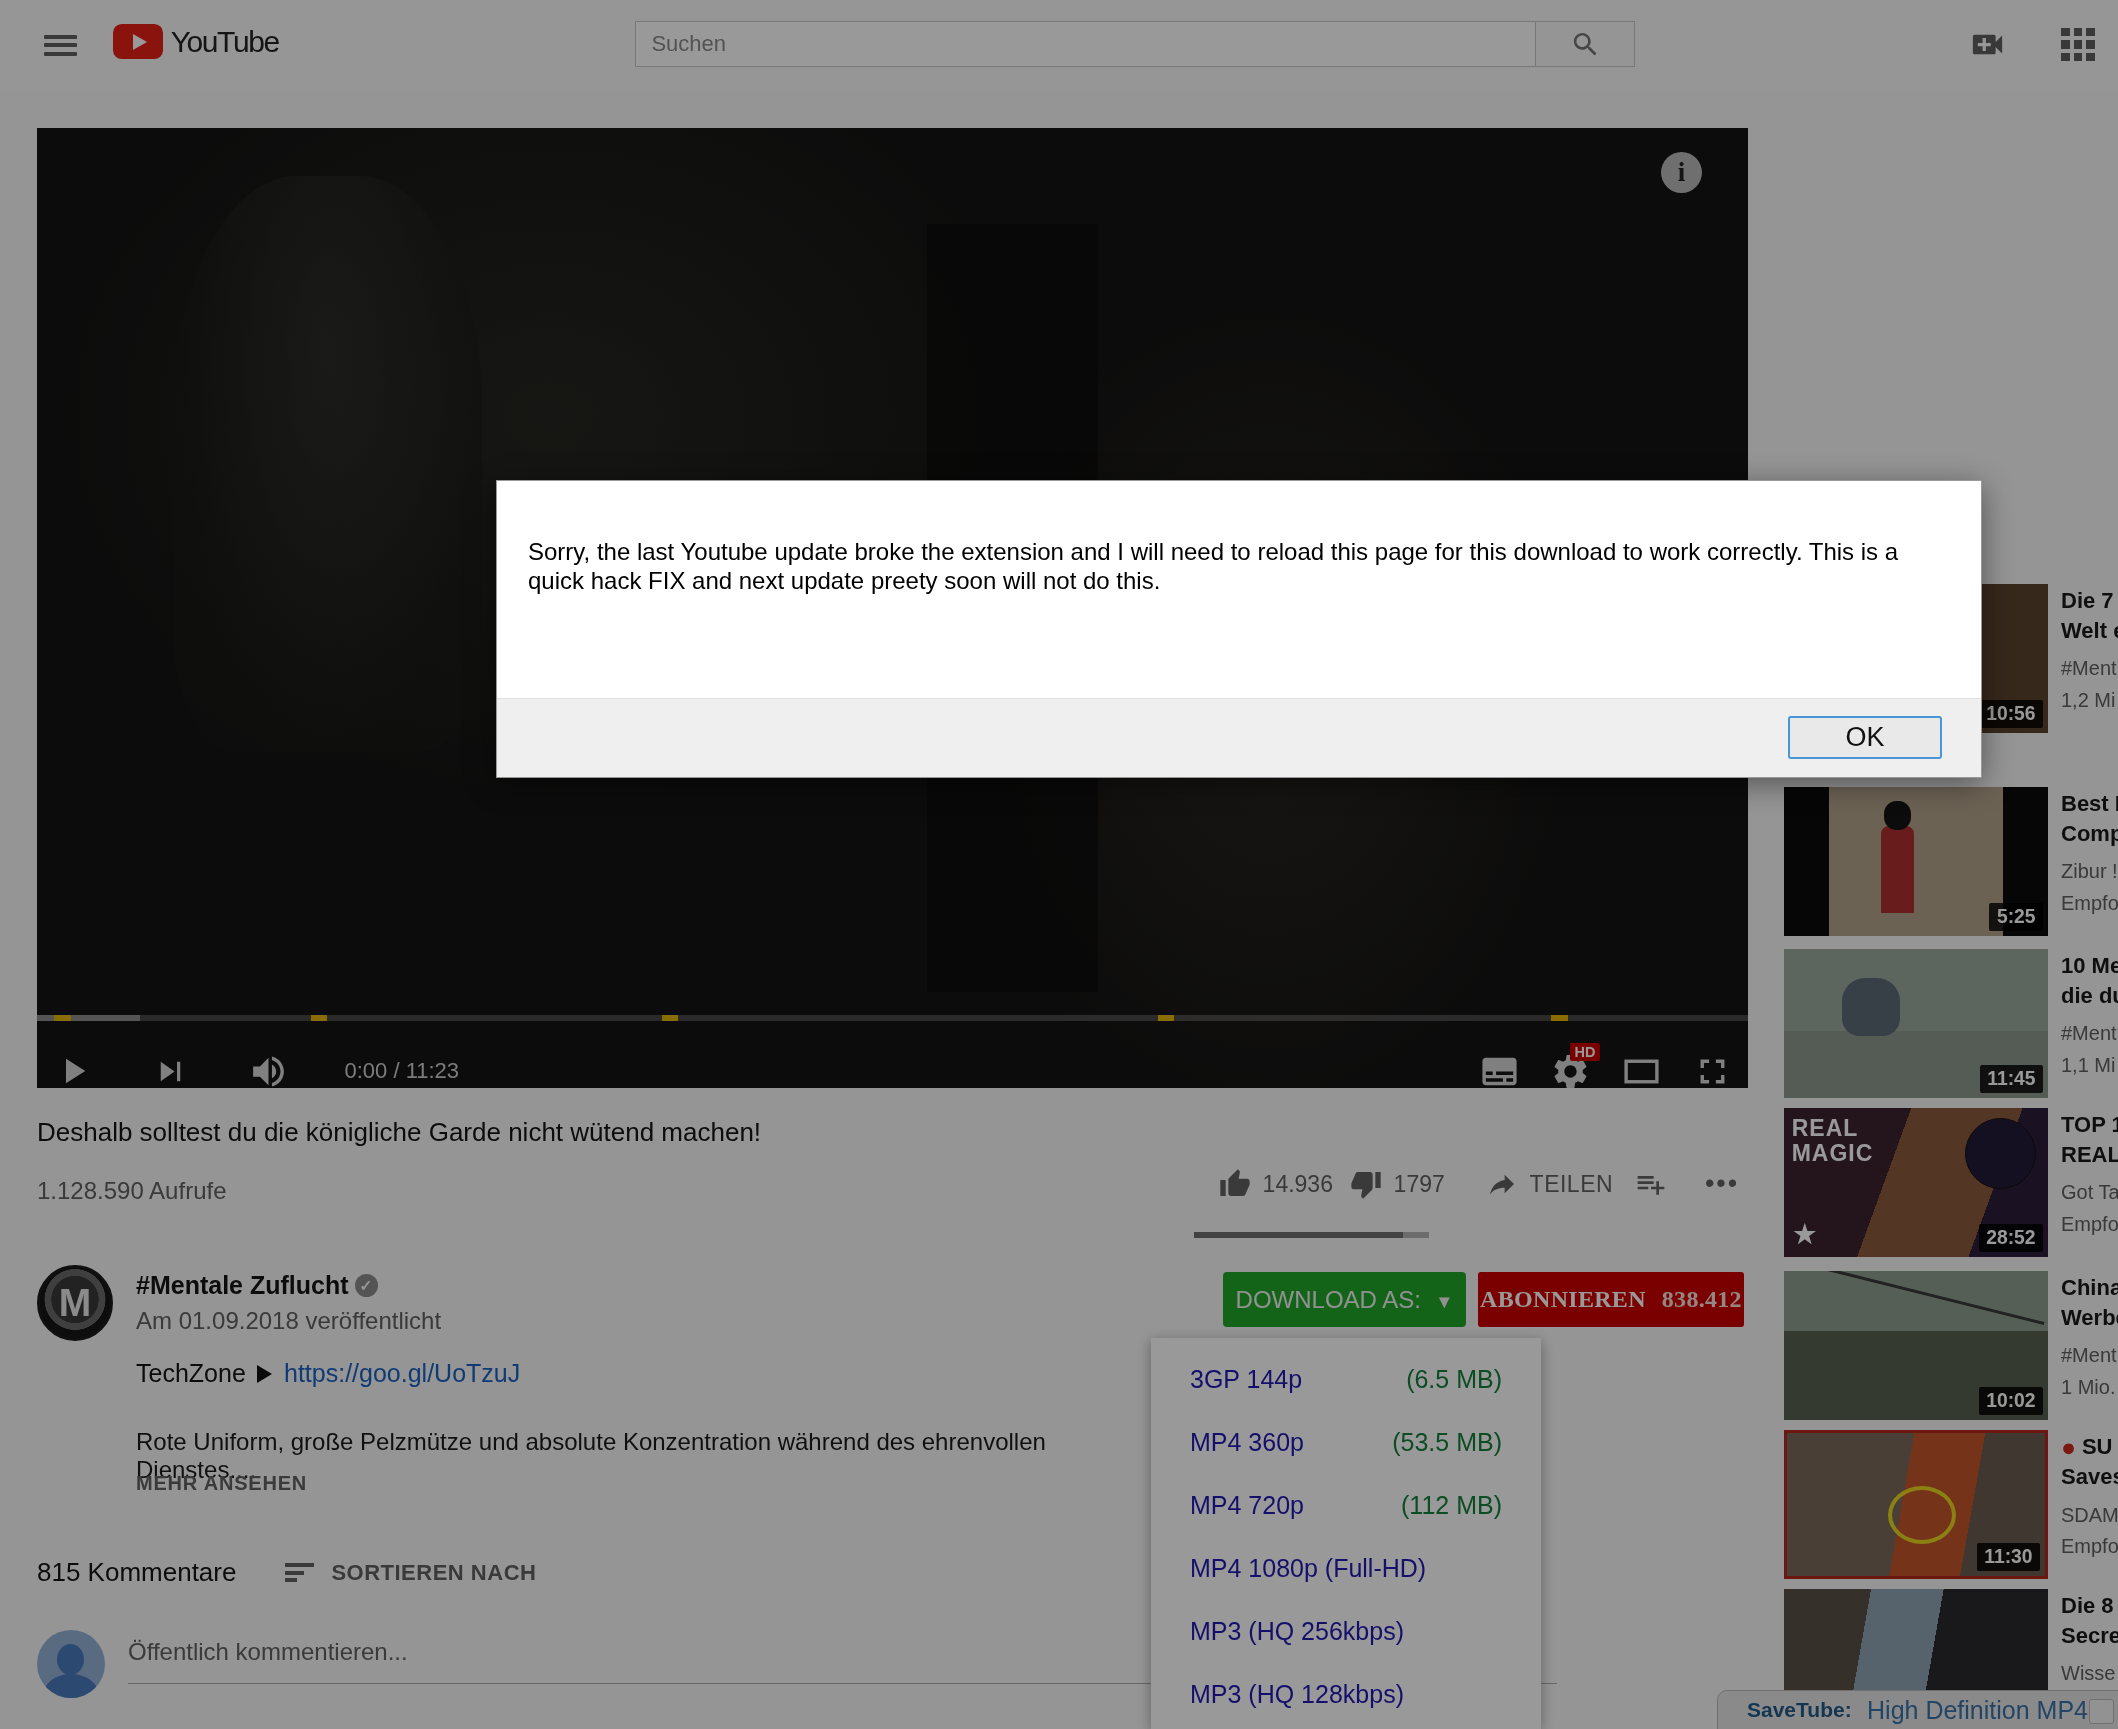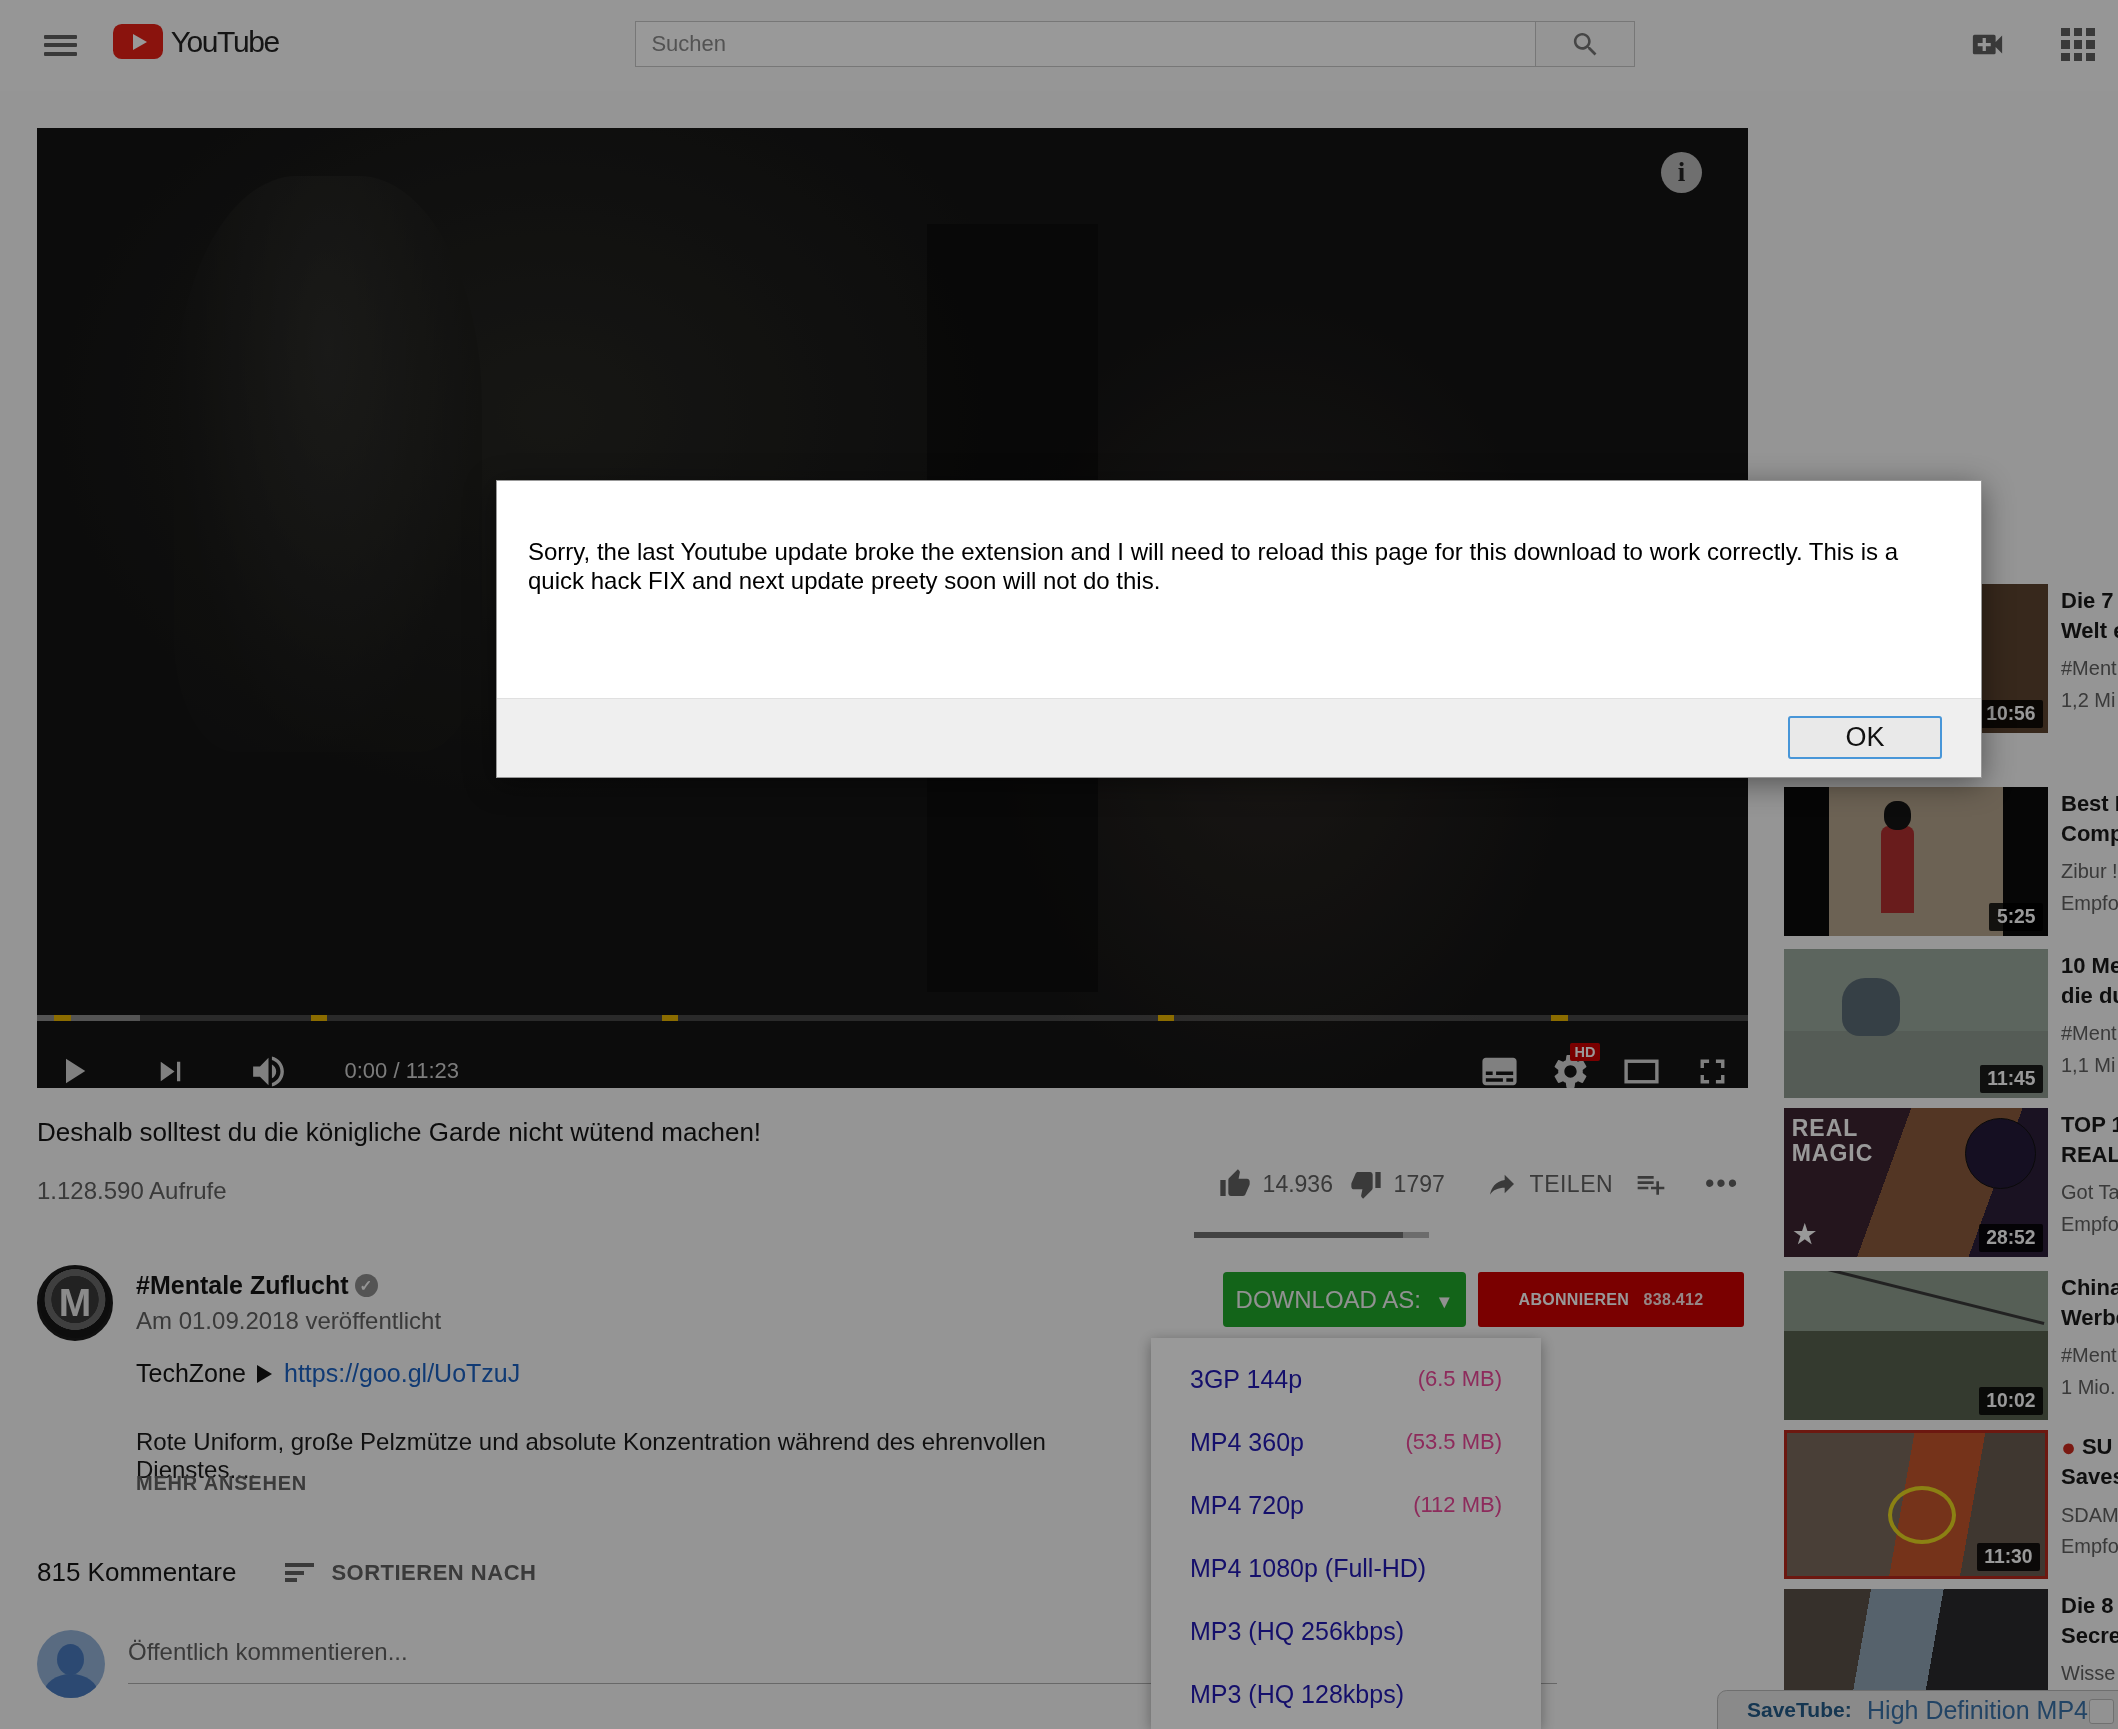--- a/index.html
+++ b/index.html
@@ -52,21 +52,21 @@
   .teilen { letter-spacing:0.5px; }
   .ratio-bar { position:absolute; left:1194px; top:1232px; width:235px; height:5.8px; background:#b5b5b5; }
   .ratio-fill { height:5.8px; width:89%; background:#6e6e6e; }
 
   
   .avatar { position:absolute; left:37px; top:1265px; width:76px; height:76px; border-radius:50%; background:radial-gradient(circle at 50% 45%, #3a3a3a 0 45%, #6a6a6a 46% 58%, #161616 59%); border:3.9px solid #1c1c1c; color:#e8e8e8; font-size:39px; font-weight:bold; display:flex; align-items:center; justify-content:center; cursor:pointer; }
   .ch-name { position:absolute; left:136px; top:1271px; font-size:25px; font-weight:bold; color:#141414; display:flex; align-items:center; gap:6px; }
   .verified { width:23px; height:23px; border-radius:50%; background:#8c8c8c; color:#f9f9f9; font-size:15.4px; display:flex; align-items:center; justify-content:center; }
   .ch-date { position:absolute; left:136px; top:1307px; font-size:24px; color:#616161; }
   .dl-btn { position:absolute; left:1223px; top:1272px; width:243px; height:55px; background:#21a72b; border:none; border-radius:3.9px; color:#f2f2f2; font-size:24px; cursor:pointer; font-family:"Liberation Sans",sans-serif; }
-  .sub-btn { position:absolute; left:1478px; top:1272px; width:266px; height:55px; background:#cc0000; border:none; border-radius:2.9px; color:#fff; font-size:16px; font-weight:bold; cursor:pointer; letter-spacing:0.3px; font-family:Liberation Sans, sans-serif; }
+  .sub-btn { position:absolute; left:1478px; top:1272px; width:266px; height:55px; background:#cc0000; border:none; border-radius:2.9px; color:#fff; font-size:24px; font-weight:bold; cursor:pointer; letter-spacing:0.3px; font-family:Liberation Serif, serif; }
   .sub-btn .cnt { color:rgba(255,255,255,.88); font-weight:bold; margin-left:9.7px; }
 
   
   .desc-src { position:absolute; left:136px; top:1359px; font-size:25px; color:#141414; display:flex; gap:11.6px; align-items:center; }
   .desc-src a { color:#1b62c2; text-decoration:none; cursor:pointer; }
   .desc-tri { width:0; height:0; border-left:15.4px solid #111; border-top:9.7px solid transparent; border-bottom:9.7px solid transparent; }
   .desc-text { position:absolute; left:136px; top:1428px; width:966px; font-size:24px; color:#1b1b1b; }
   .more-link { position:absolute; left:136px; top:1472px; font-size:20px; font-weight:bold; color:#616161; letter-spacing:0.8px; cursor:pointer; }
 
   
@@ -78,21 +78,21 @@
   .c-avatar { position:absolute; left:37px; top:1630px; width:68px; height:68px; border-radius:50%; background:#94b3d8; overflow:hidden; }
   .c-avatar .head { position:absolute; left:20px; top:13.5px; width:27px; height:31px; border-radius:50%; background:#4a7bbf; }
   .c-avatar .body { position:absolute; left:6.8px; top:44px; width:54px; height:39px; border-radius:50% 50% 0 0; background:#4a7bbf; }
   .c-input { position:absolute; left:128px; top:1638px; width:1429px; font-size:24px; color:#616161; border:none; background:transparent; border-bottom:1px solid #adadad; padding:0 0 17.4px 0; outline:none; font-family:"Liberation Sans",sans-serif; }
   .c-input::placeholder { color:#616161; }
 
   
   .dd-menu { position:absolute; left:1151px; top:1338px; width:390px; height:391px; background:#fff; box-shadow:0 2.9px 13.5px rgba(0,0,0,.35); z-index:5; padding-top:9.7px; }
   .dd-item { height:63px; display:flex; align-items:center; justify-content:space-between; padding:0 39px; cursor:pointer;text-align:right; }
   .dd-item .fmt { color:#2219b2; font-size:25px; }
-  .dd-item .size { color:#ec4899; font-size:22px; }
+  .dd-item .size { color:#15803d; font-size:25px; }
 
   
   .sv { position:absolute; left:1784px; width:334px; height:150px; cursor:pointer; }
   .thumb { position:absolute; left:0; top:0; width:264px; height:149px; background:#555; overflow:hidden; }
   .dur { position:absolute; right:4.8px; bottom:4.8px; background:rgba(0,0,0,.82); color:#fff; font-size:19.3px; font-weight:bold; padding:2.9px 7.7px; border-radius:1.9px; }
   .sv-txt { position:absolute; left:277px; top:1.9px; width:290px; }
   .sv-title { font-size:22px; font-weight:bold; color:#1a1a1a; line-height:30px; white-space:nowrap; }
   .sv-ch { font-size:20px; color:#616161; margin-top:11.6px; white-space:nowrap; }
   .sv-meta { font-size:20px; color:#616161; margin-top:8.7px; white-space:nowrap; }
   .live-dot { color:#cc2b1e; font-size:25px; margin-right:5.8px; vertical-align:-1.9px; }

